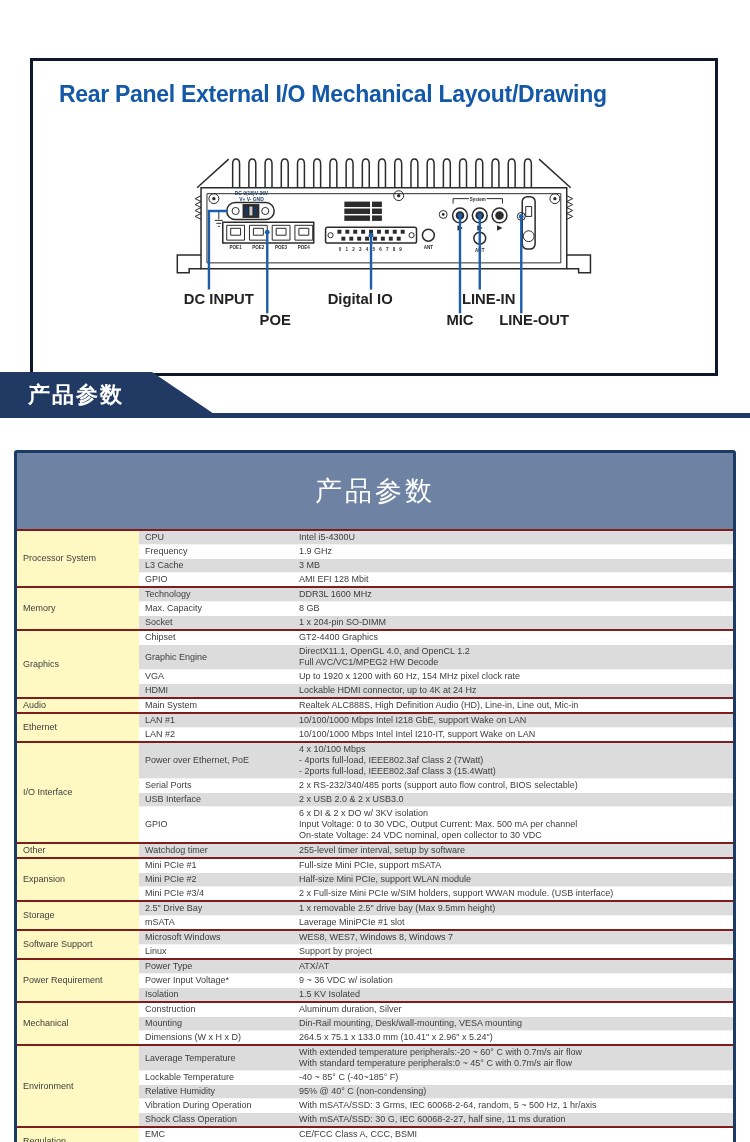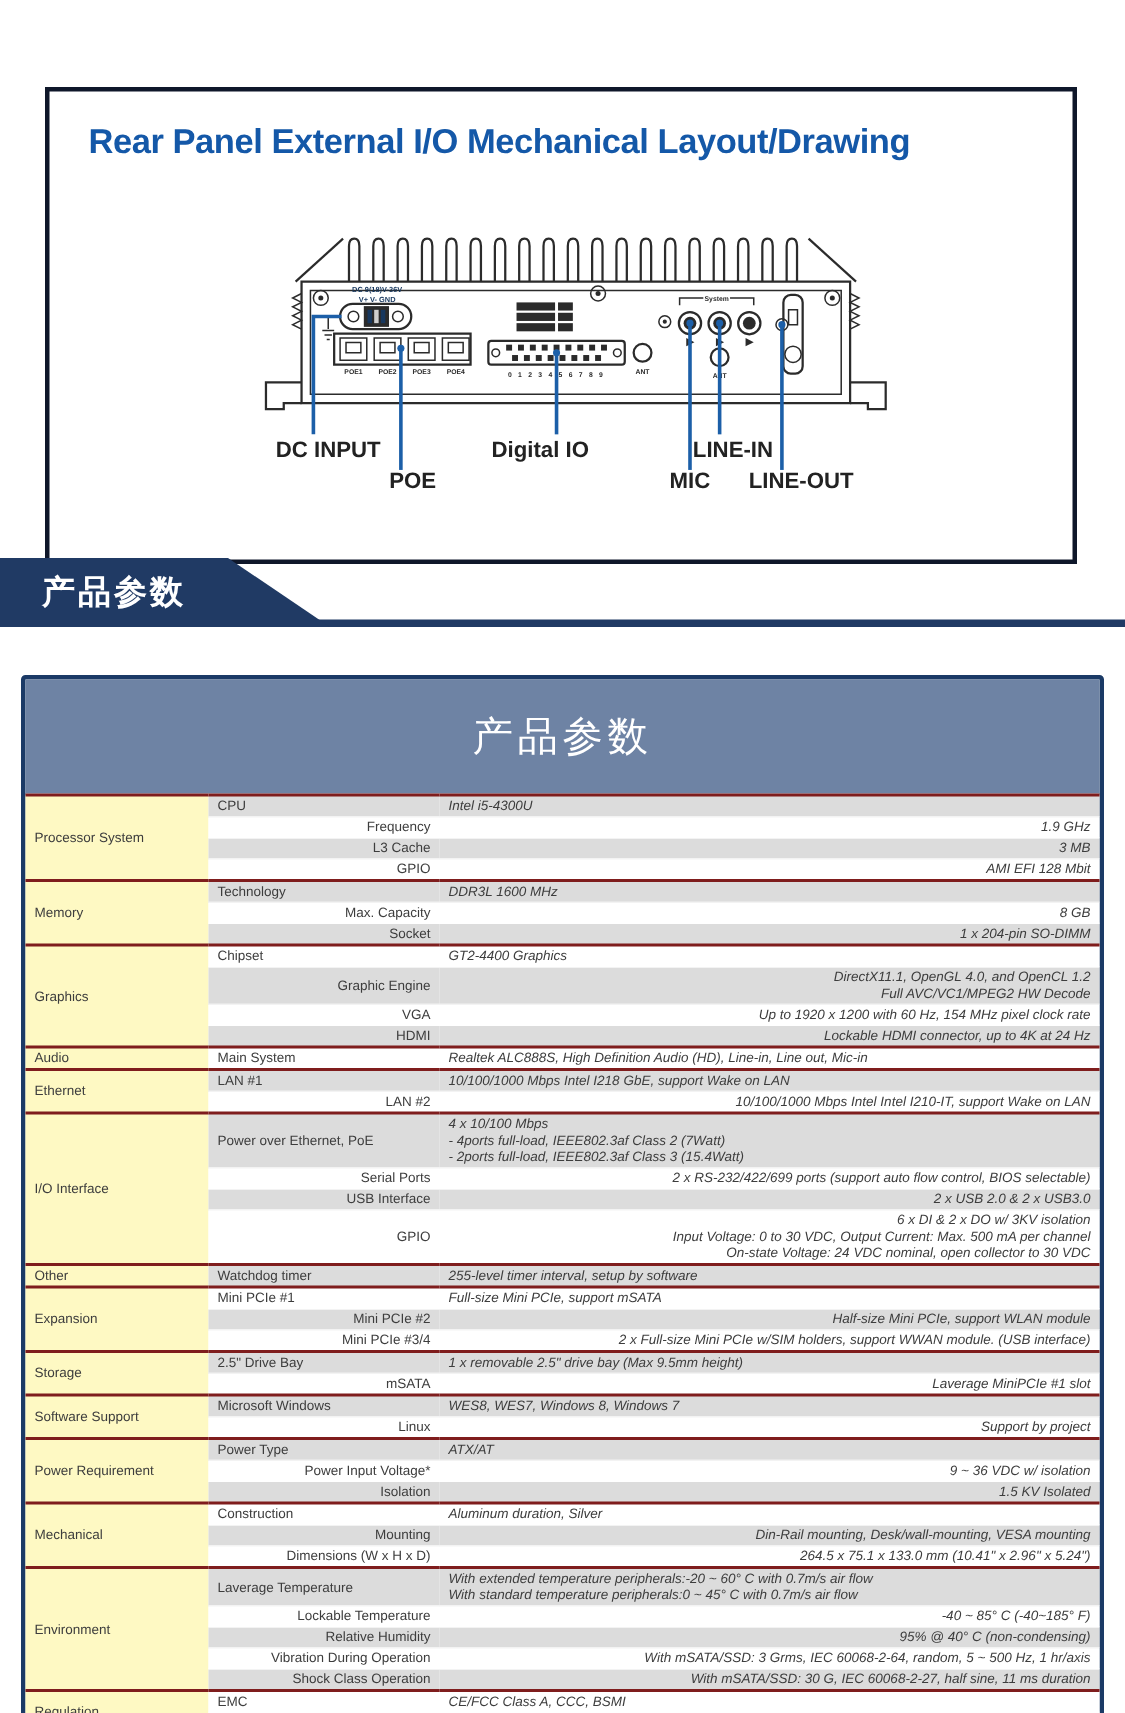--- a/index.html
+++ b/index.html
@@ -48,22 +48,22 @@
   }
   table.spec{border-collapse:collapse;width:100%;table-layout:fixed;}
   table.spec td{
     font-size:9px;line-height:11px;padding:1px 6px;vertical-align:middle;
     color:#3d3d3d;word-wrap:break-word;
   }
   td.cat{background:#fef9c3;}
   tr.zebra-a td.data{background:#dcdcdc;}
   tr.zebra-b td.data{background:#ffffff;}
   tr.group-start td{border-top:2px solid #7f1d1d;}
-  tr:not(.group-start) td.data{border-top:1px solid rgba(255,255,255,0.65);text-align:right;}
-  td.val{white-space:pre-line;font-style:italic;}
+  tr:not(.group-start) td.data{border-top:1px solid rgba(255,255,255,0.65);}
+  td.val{white-space:pre-line;}
 </style>
 </head>
 <body>
 
 <div class="panel-box">
   <div class="panel-title">Rear Panel External I/O Mechanical Layout/Drawing</div>
 
   <svg class="panel-svg" viewBox="0 0 690 232">
     <defs>
       <path id="fin" d="M0 30 L0 6 Q0 1 3.5 1 Q7 1 7 6 L7 30"></path>
@@ -317,21 +317,21 @@
         </tr>
         <tr class="zebra-a group-start">
           <td rowspan="4" class="cat">I/O Interface</td>
           <td class="data prop">Power over Ethernet, PoE</td>
           <td class="data val">4 x 10/100 Mbps
 - 4ports full-load, IEEE802.3af Class 2 (7Watt)
 - 2ports full-load, IEEE802.3af Class 3 (15.4Watt)</td>
         </tr>
         <tr class="zebra-b">
           <td class="data prop">Serial Ports</td>
-          <td class="data val">2 x RS-232/422/699 ports (support auto flow control, BIOS selectable)</td>
+          <td class="data val">2 x RS-232/340/485 ports (support auto flow control, BIOS selectable)</td>
         </tr>
         <tr class="zebra-a">
           <td class="data prop">USB Interface</td>
           <td class="data val">2 x USB 2.0 &amp; 2 x USB3.0</td>
         </tr>
         <tr class="zebra-b">
           <td class="data prop">GPIO</td>
           <td class="data val">6 x DI &amp; 2 x DO w/ 3KV isolation
 Input Voltage: 0 to 30 VDC, Output Current: Max. 500 mA per channel
 On-state Voltage: 24 VDC nominal, open collector to 30 VDC</td>

